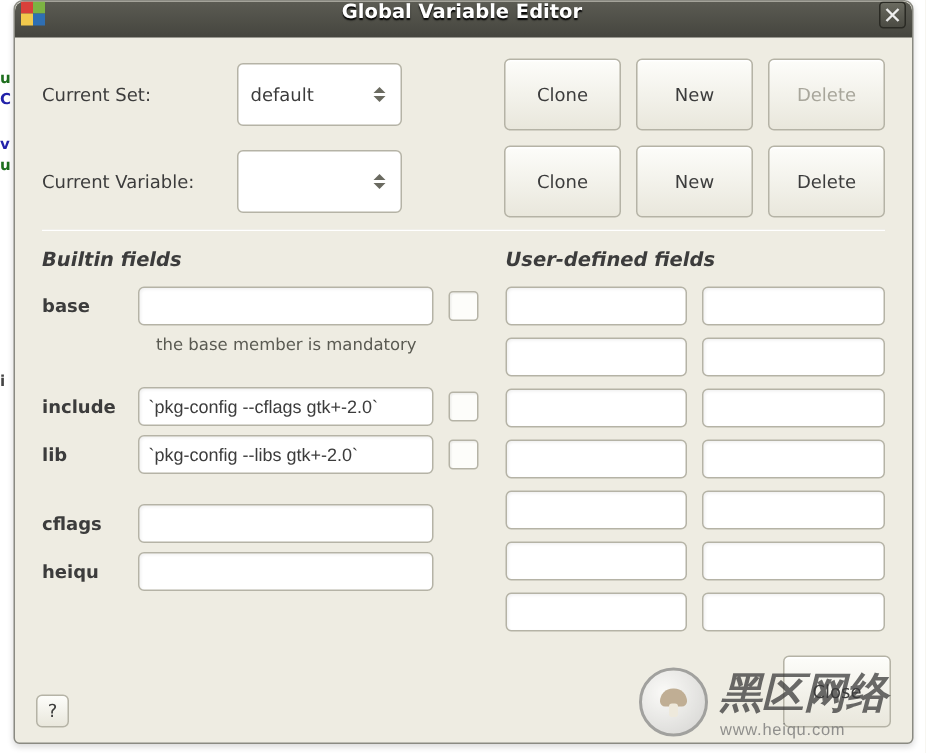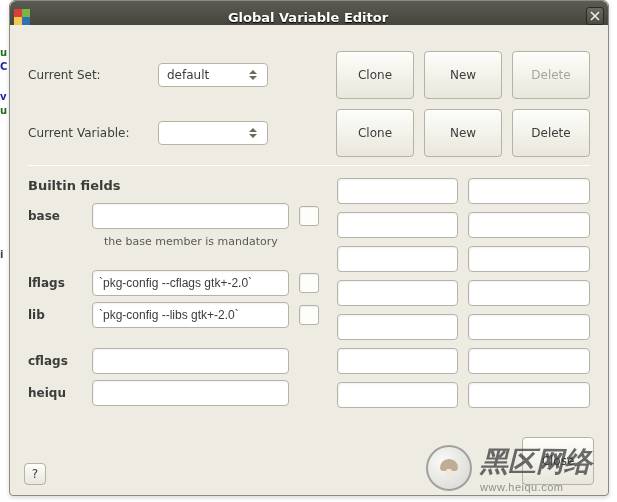--- a/index.html
+++ b/index.html
@@ -26,21 +26,21 @@
     width: 600px; height: 496px;
     background: #eeece2;
     border: 1px solid #8a8a82;
     border-radius: 6px 6px 4px 4px;
     box-shadow: 0 2px 4px rgba(0,0,0,0.15);
     overflow: hidden;
   }
   .titlebar {
     height: 24px;
     background: linear-gradient(#5b5b53, #45453e);
-    display: flex; align-items: flex-end;
+    display: flex; align-items: flex-start;
     padding: 0 4px;
     gap: 6px;
     color: #fff;
     border-top-left-radius: 6px; border-top-right-radius: 6px;
   }
   .app-icon { width:16px; height:16px; display:flex; flex-wrap:wrap; }
   .app-icon span { width:8px; height:8px; }
   .ai-r{background:#d9403a;} .ai-g{background:#7cb342;} .ai-b{background:#2f6fb3;} .ai-y{background:#f2c94c;}
   .title { flex:1; text-align:center; font-weight:bold; font-size:13px; text-shadow:0 1px 1px #000;}
   .closebox {
@@ -52,53 +52,52 @@
 
   .body { padding: 14px 18px 10px 18px; }
 
   .top-grid {
     display:grid;
     grid-template-columns: 120px 120px 1fr auto auto auto;
     column-gap: 10px;
     row-gap: 10px;
     align-items:center;
     margin-bottom: 6px;
-    margin-top: 12px;
   }
   .btn {
     min-width: 78px; height:48px;
     background: linear-gradient(#fdfdfa,#e9e7dc);
     border:1px solid #b5b3a6; border-radius:4px;
     font-size:12px; color:#3c3c3c;
     display:flex; align-items:center; justify-content:center;
     cursor:pointer;
     box-shadow: 0 1px 0 #fff inset;
   }
   .btn.disabled { color:#a8a69b; cursor:default; }
   .combo {
-    height:24px; width:110px;
+    height:42px; width:110px;
     background:#fff; border:1px solid #b5b3a6; border-radius:4px;
     display:flex; align-items:center; justify-content:space-between;
     padding:0 6px 0 8px; cursor:pointer;
   }
   .spin {
     width:12px; display:flex; flex-direction:column; gap:2px;
   }
   .spin span {
     width:0;height:0;border-left:4px solid transparent;border-right:4px solid transparent;
   }
   .spin .up{border-bottom:4px solid #6a6a60;}
   .spin .dn{border-top:4px solid #6a6a60;}
 
   .hr { height:1px; background:#d3d1c6; border-bottom:1px solid #fff; margin:8px 0 12px 0;}
 
   .cols { display:flex; gap:18px; }
   .col-left { flex: 1.15; }
   .col-right { flex: 1; }
-  .section-hdr { font-weight:bold; font-size:13px; margin-bottom:10px; }
+  .section-hdr { font-weight:bold; font-size:13px; margin-bottom:10px;font-style:italic; }
 
   .fld-row { display:flex; align-items:center; gap:10px; margin-bottom:6px;}
   .fld-label { width:54px; font-weight:bold; }
   .txt {
     height:26px; background:#fff; border:1px solid #b5b3a6; border-radius:4px;
     padding:0 6px; font-size:12px; color:#3c3c3c; flex:1;
     box-shadow: inset 1px 1px 2px rgba(0,0,0,0.06);
   }
   .chk {
     width:20px; height:20px; background:#fdfdfa; border:1px solid #b5b3a6; border-radius:3px;
@@ -201,21 +200,21 @@
         <div class="section-hdr">Builtin fields</div>
 
         <div class="fld-row">
           <div class="fld-label">base</div>
           <input class="txt" value="" style="">
           <div class="chk"></div>
         </div>
         <div class="note">the base member is mandatory</div>
 
         <div class="fld-row">
-          <div class="fld-label">lflags</div>
+          <div class="fld-label">include</div>
           <input class="txt" value="`pkg-config --cflags gtk+-2.0`" style="">
           <div class="chk"></div>
         </div>
         <div class="fld-row">
           <div class="fld-label">lib</div>
           <input class="txt" value="`pkg-config --libs gtk+-2.0`" style="">
           <div class="chk"></div>
         </div>
 
         <div style="height:14px"></div>
@@ -224,20 +223,21 @@
           <div class="fld-label">cflags</div>
           <input class="txt" style="margin-right: 30px;" value="">
         </div>
         <div class="fld-row">
           <div class="fld-label">heiqu</div>
           <input class="txt" style="margin-right: 30px;" value="">
         </div>
       </div>
 
       <div class="col-right">
+        <div class="section-hdr">User-defined fields</div>
         <div class="udf-grid">
           <input class="txt" value="" style="">
           <input class="txt" value="" style="">
           <input class="txt" value="" style="">
           <input class="txt" value="" style="">
           <input class="txt" value="" style="">
           <input class="txt" value="" style="">
           <input class="txt" value="" style="">
           <input class="txt" value="" style="">
           <input class="txt" value="" style="">

